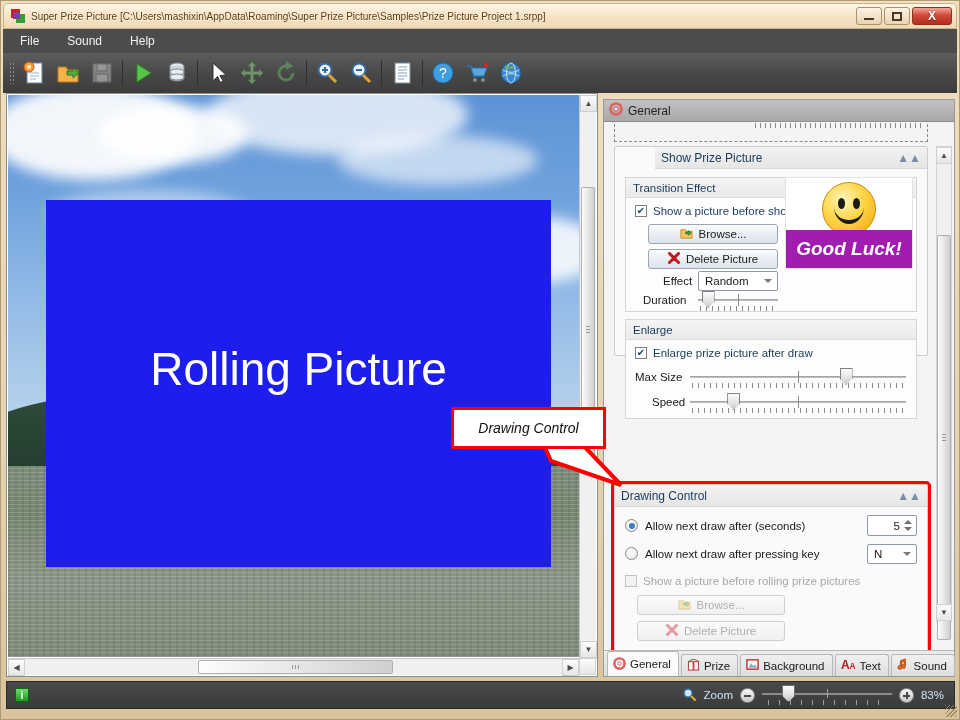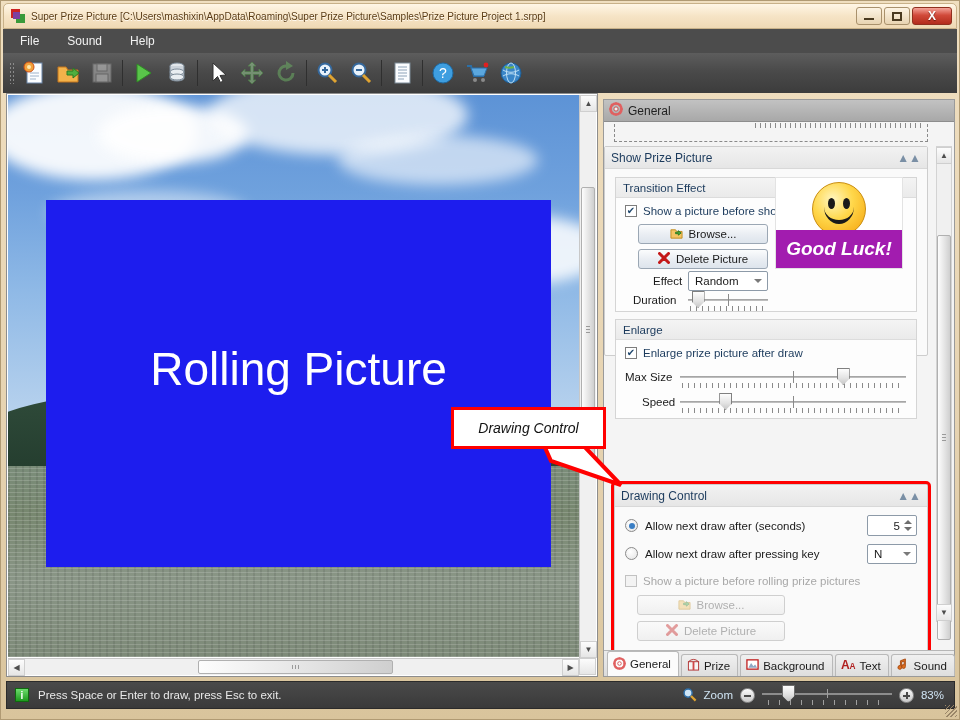--- a/index.html
+++ b/index.html
@@ -553,21 +553,21 @@
       </span>
       <span>General</span>
     </div>
 
     <div id="panel-body">
 
       <div class="clipped-group">
         <div class="mini-ticks"></div>
       </div>
 
-      <div class="group" style="left:0; top:24px; right:26px; height:210px;">
+      <div class="group" style="left:10px; top:24px; right:26px; height:210px;padding-left:40px;">
         <div class="ghdr">
           <span>Show Prize Picture</span>
           <span class="collapse-chev">▲▲</span>
         </div>
 
         <div class="subgroup" style="left:10px; top:30px; right:10px; height:135px;">
           <div class="shdr">
             <span>Transition Effect</span>
           </div>
 
@@ -767,21 +767,20 @@
 
   <svg id="callout-tail" viewBox="0 0 100 50">
     <polygon points="2,2 40,2 80,44 10,20" fill="#ffffff" stroke="#ff0000" stroke-width="4"></polygon>
   </svg>
   <div id="callout">
     <span>Drawing Control</span>
   </div>
 
   <div id="statusbar">
     <div id="status-info-icon">i</div>
-    <div id="status-text">Press Space or Enter to draw, press Esc to exit.</div>
     <div id="zoom-area">
       <span>
         <svg width="15" height="15" viewBox="0 0 16 16">
           <circle cx="6.5" cy="6.5" r="4.3" fill="#cfe6f7" stroke="#2f6fa8" stroke-width="1.6"></circle>
           <line x1="9.6" y1="9.6" x2="14.5" y2="14.5" stroke="#e0a431" stroke-width="2.4"></line>
         </svg>
       </span>
       <span>Zoom</span>
       <span class="circle-btn">
           <span class="h"></span>

